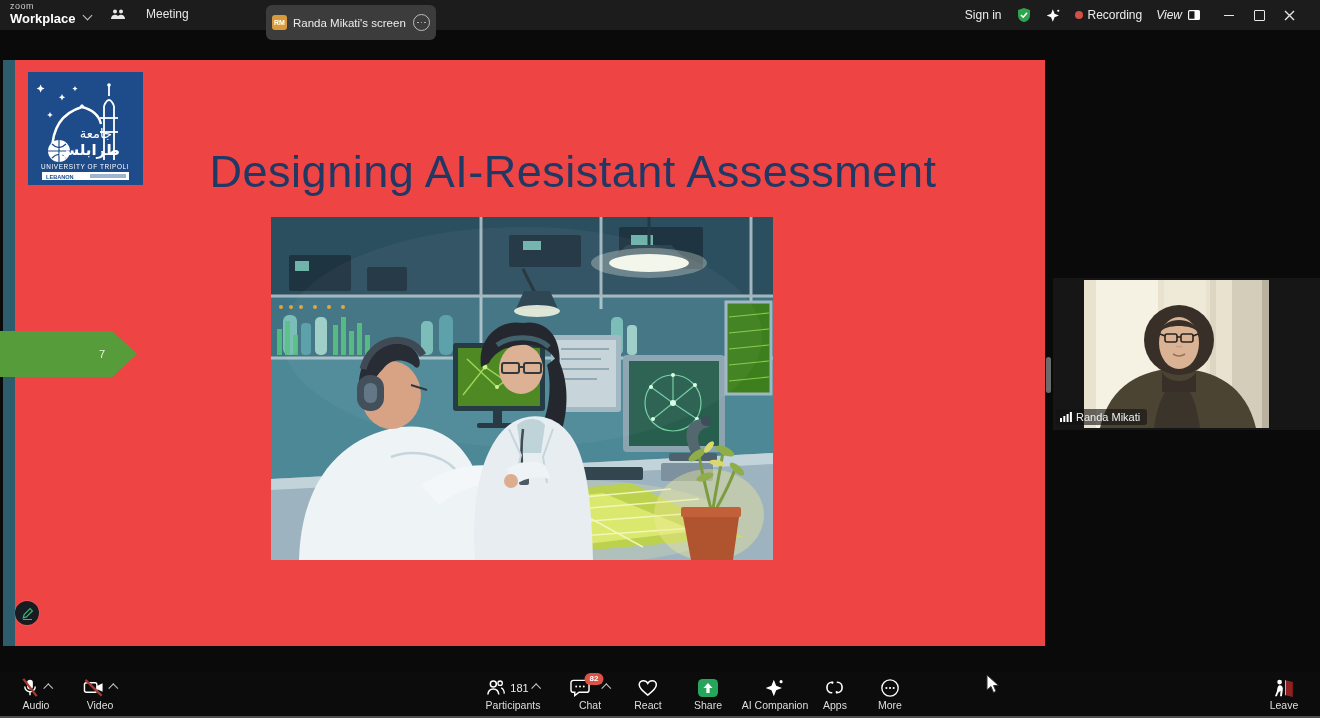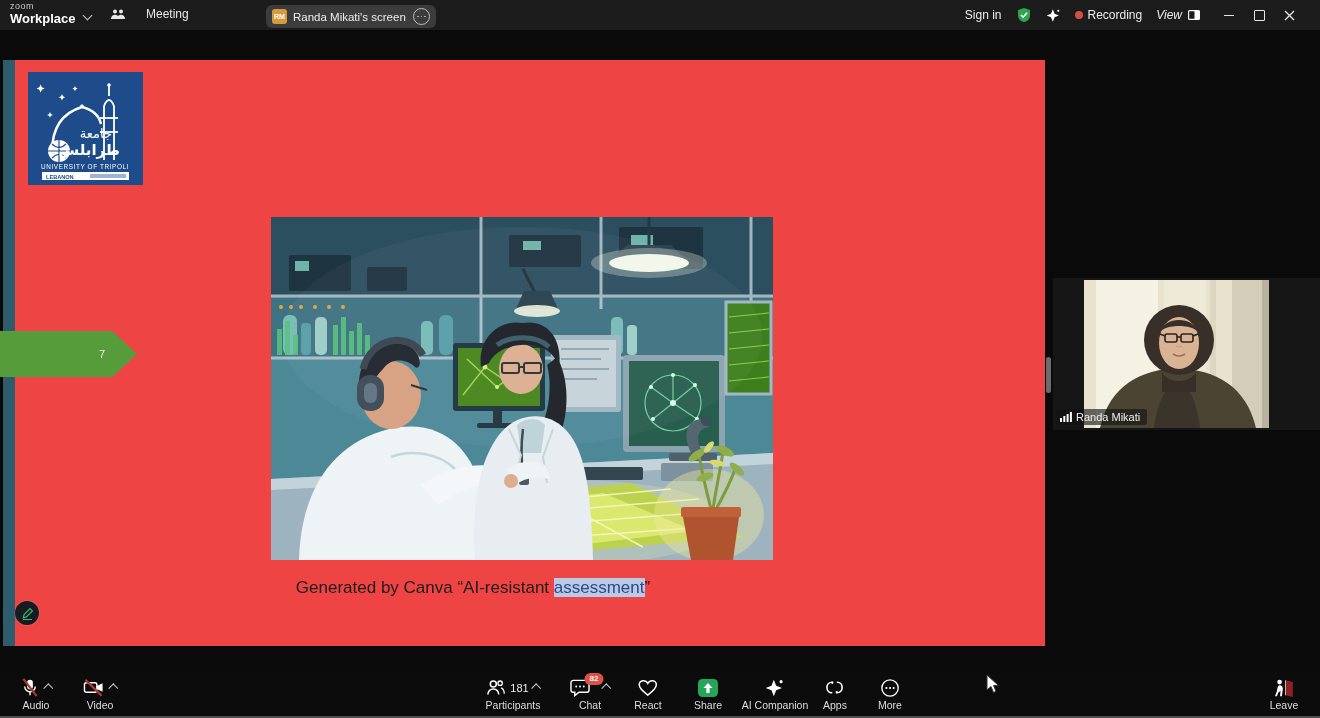--- a/index.html
+++ b/index.html
@@ -9,21 +9,21 @@
 
   
   #topbar{position:absolute;left:0;top:0;width:1320px;height:30px;background:#1c1c1c;}
   .zoom-logo{position:absolute;left:10px;top:2px;color:#fff;line-height:1;}
   .zoom-logo .small{font-size:9px;color:#c9c9c9;letter-spacing:.5px;}
   .zoom-logo .main{font-size:13px;font-weight:700;margin-top:1px;}
   .chev{display:inline-block;width:6px;height:6px;border-left:1.4px solid #c9c9c9;border-top:1.4px solid #c9c9c9;}
   .chev.up{transform:rotate(45deg) translateY(1px);}
   .chev.down{transform:rotate(-135deg);}
   .meeting-tab{position:absolute;left:110px;top:7px;display:flex;align-items:center;gap:20px;color:#e8e8e8;font-size:12px;}
-  .screen-tab{position:absolute;left:266px;top:5px;width:170px;height:23px;background:#3c3c3c;border-radius:6px;
+  .screen-tab{position:absolute;left:266px;top:5px;width:170px;height:35px;background:#3c3c3c;border-radius:6px;
     display:flex;align-items:center;padding:4px 6px;gap:6px;box-sizing:border-box;}
   .rm-avatar{width:15px;height:15px;border-radius:3px;background:#d89b3c;color:#fff;font-size:7px;font-weight:700;
     display:flex;align-items:center;justify-content:center;}
   .screen-tab .lbl{color:#ececec;font-size:11.5px;flex:1;white-space:nowrap;overflow:hidden;}
   .tab-ellipsis{width:15px;height:15px;border:1.2px solid #bdbdbd;border-radius:50%;display:flex;align-items:center;justify-content:center;gap:1.5px;}
   .tab-ellipsis i{width:1.8px;height:1.8px;background:#bdbdbd;border-radius:50%;}
   .tb-right{position:absolute;right:0;top:0;height:30px;display:flex;align-items:center;gap:14px;padding-right:16px;color:#ededed;font-size:12px;}
   .rec-dot{width:8px;height:8px;border-radius:50%;background:#d34f44;display:inline-block;margin-right:5px;}
   .win-ctl{display:flex;align-items:center;gap:0;}
   .win-btn{width:30px;height:30px;display:flex;align-items:center;justify-content:center;}
@@ -168,20 +168,21 @@
       <path d="M20,79 h22 M31,68 v22 M24,72 q7,7 14,0 M24,86 q7,-7 14,0" stroke="#1e4c8b" stroke-width="1.2" fill="none"></path>
 
       <text x="84" y="66" font-size="13" fill="#fff" text-anchor="end" font-family="DejaVu Sans, sans-serif">جامعة</text>
       <text x="92" y="83" font-size="15" font-weight="bold" fill="#fff" text-anchor="end" font-family="DejaVu Sans, sans-serif">طرابلس</text>
       <text x="57" y="97" font-size="6.4" fill="#fff" text-anchor="middle" letter-spacing="0.6">UNIVERSITY OF TRIPOLI</text>
       <rect x="14" y="100" width="87" height="8" fill="#fff"></rect>
       <text x="18" y="106.5" font-size="5.6" font-weight="bold" fill="#1e4c8b">LEBANON</text>
       <rect x="62" y="102" width="36" height="4" fill="#9fb3d2"></rect>
     </svg>
 
+    <div class="slide-title">Designing AI-Resistant Assessment</div>
 
     <svg class="illus" viewBox="0 0 502 343">
       <rect width="502" height="343" fill="#4d8897"></rect>
       <rect width="502" height="80" fill="#2c4f5f"></rect>
       <rect y="80" width="502" height="62" fill="#3f7282"></rect>
       <g stroke="#c9d9de" stroke-width="3" opacity=".75">
         <line x1="0" y1="79" x2="502" y2="79"></line>
           <line x1="0" y1="141" x2="502" y2="141"></line>
         <line x1="210" y1="0" x2="210" y2="141"></line>
           <line x1="330" y1="0" x2="330" y2="92"></line>
@@ -347,21 +348,20 @@
       </g>
       <g fill="#d8d86e">
           <ellipse cx="446" cy="246" rx="8" ry="3" transform="rotate(10 446 246)"></ellipse>
           <ellipse cx="438" cy="230" rx="7" ry="3" transform="rotate(-50 438 230)"></ellipse>
         </g>
       <rect x="410" y="290" width="60" height="10" rx="2" fill="#c2603a"></rect>
       <path d="M412,300 L468,300 L462,343 L420,343 Z" fill="#b0532f"></path>
       <ellipse cx="251" cy="120" rx="240" ry="110" fill="#ffffff" opacity=".04"></ellipse>
     </svg>
 
-    <div class="caption"><span>Generated by Canva  “AI-resistant </span><span class="hl">assessment</span><span>”</span></div>
 
     <div class="slide-arrow">
       <span>7</span>
     </div>
 
     <div class="pencil-btn">
       <svg width="15" height="15" viewBox="0 0 20 20">
         <path d="M13.5,3.5 l3,3 L8.5,14.5 l-4.2,1.2 1.2,-4.2 Z" fill="none" stroke="#3db37a" stroke-width="1.6"></path>
         <line x1="4" y1="18" x2="16" y2="18" stroke="#3db37a" stroke-width="1.4"></line>
       </svg>

